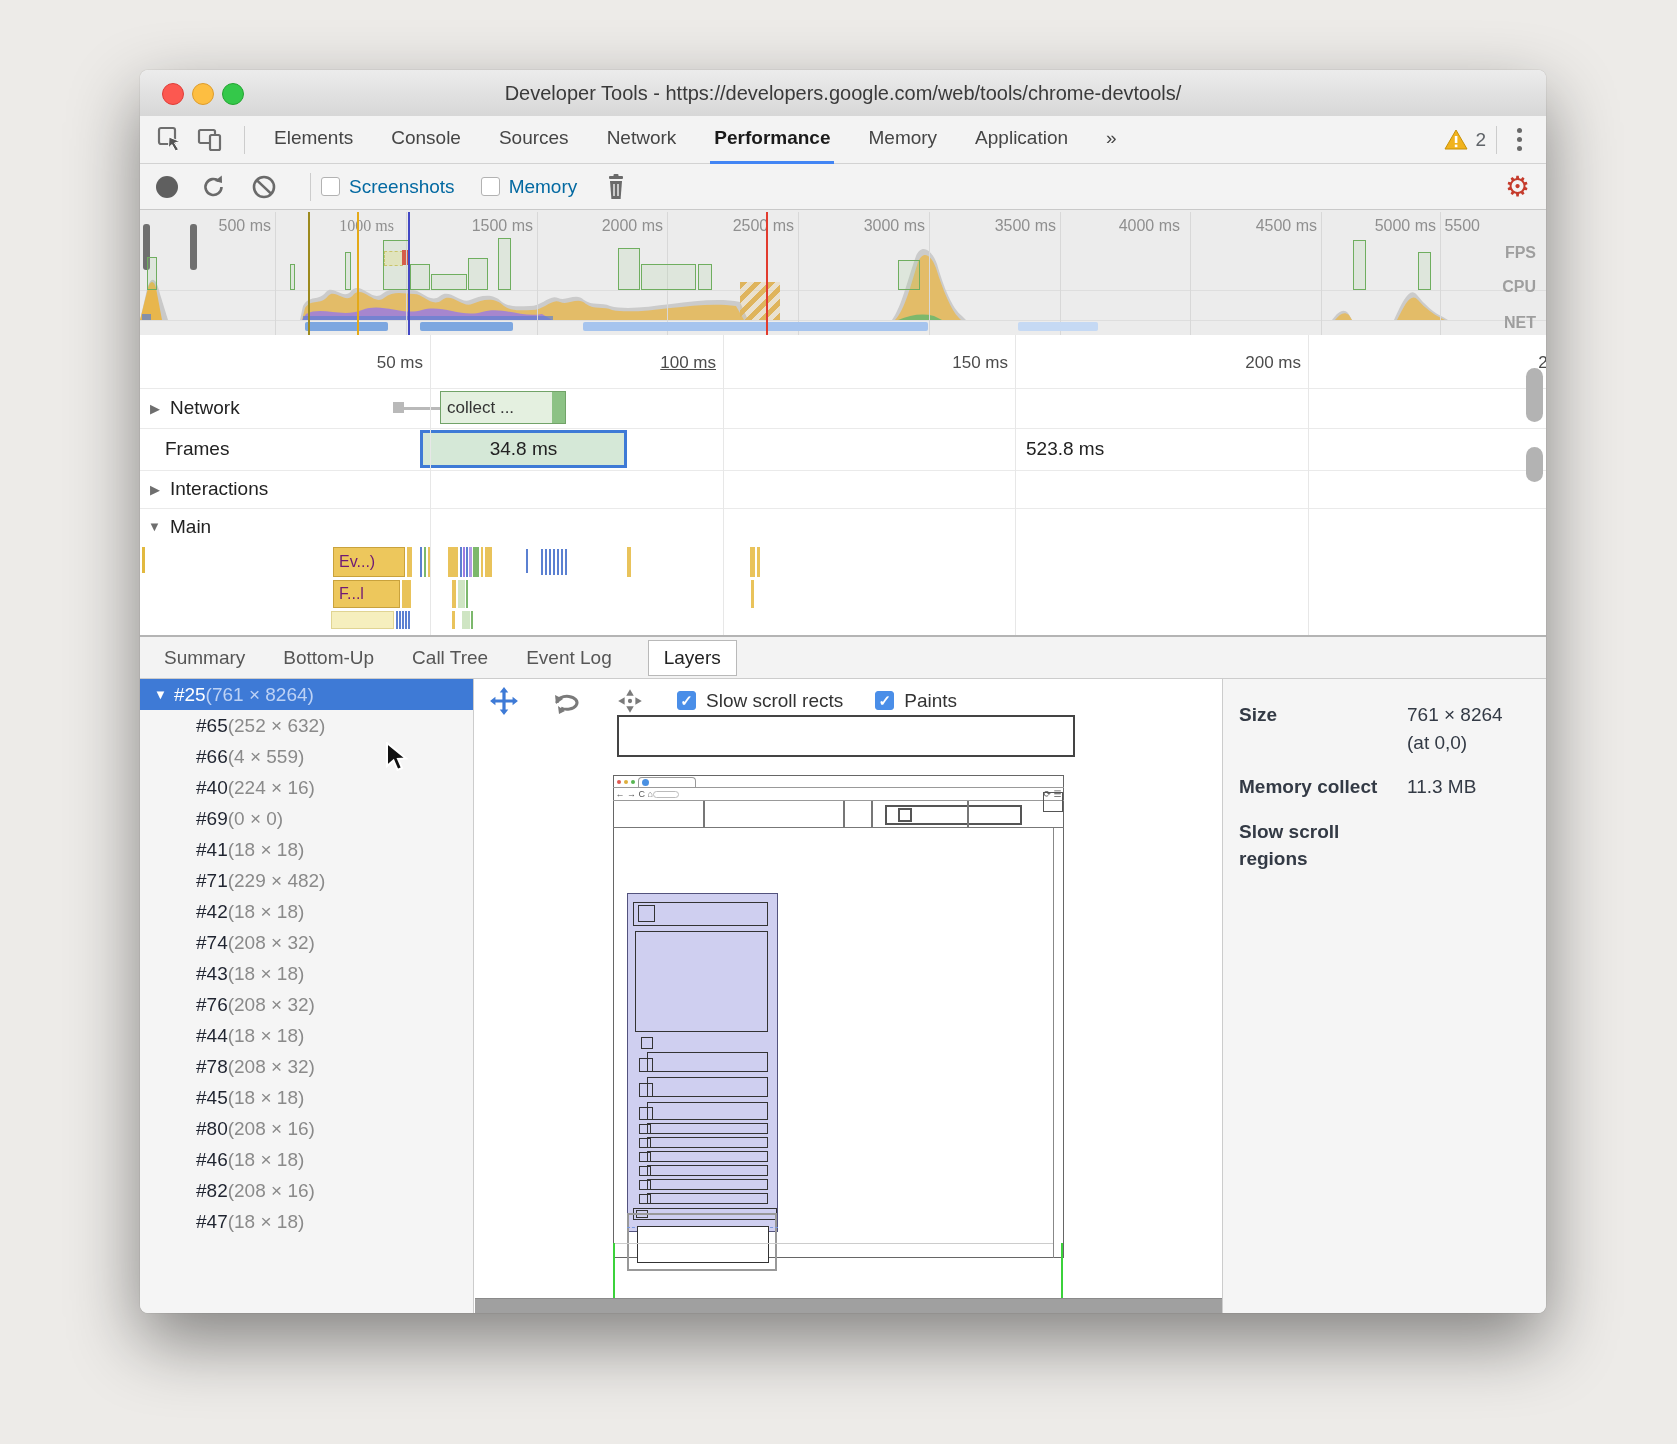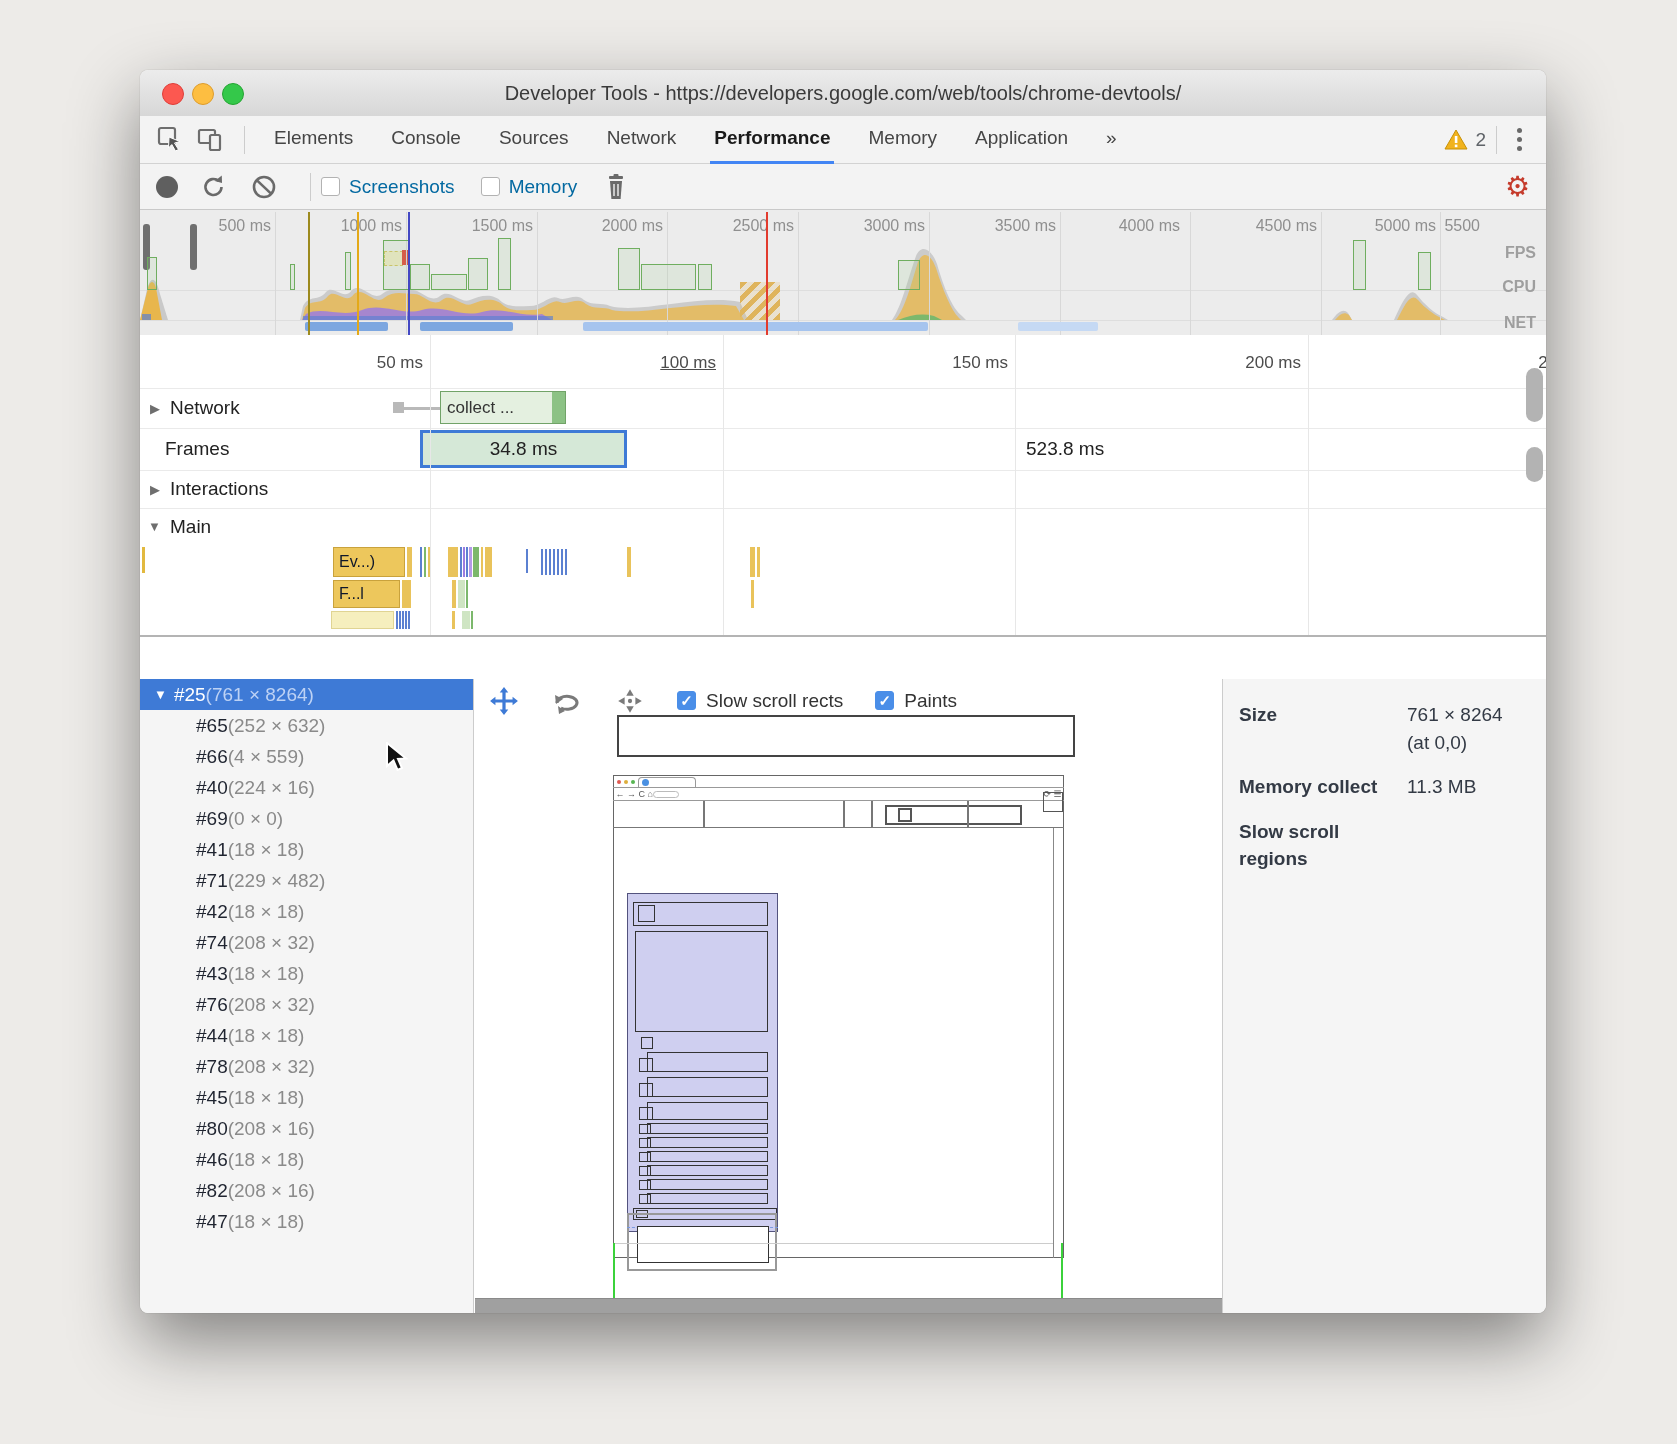--- a/index.html
+++ b/index.html
@@ -65,21 +65,21 @@
   .netbar{position:absolute;left:300px;top:56px;width:126px;height:33px;background:#e4f0e0;
     border:1px solid #71a368;box-sizing:border-box;font-size:17px;color:#333;line-height:31px;
     padding-left:6px;overflow:hidden;white-space:nowrap;}
   .netbar-tail{position:absolute;left:412px;top:57px;width:13px;height:31px;background:#8cc285;}
   .netsq{position:absolute;left:253px;top:67px;width:11px;height:11px;background:#b9b9b9;}
   .netline{position:absolute;left:264px;top:72px;width:36px;height:2.5px;background:#b9b9b9;}
   .frame-sel{position:absolute;left:280px;top:95px;width:207px;height:38px;background:#d5e8d7;
     border:3px solid #3e7ad6;box-sizing:border-box;text-align:center;font-size:19px;color:#222;line-height:32px;}
   .frame-next{position:absolute;left:886px;top:103px;font-size:19px;color:#222;}
   .evbox{position:absolute;background:#edc75c;border:1px solid #c9a23c;box-sizing:border-box;
-    font-size:16px;color:#0f172a;overflow:hidden;white-space:nowrap;padding-left:5px;}
+    font-size:16px;color:#701a75;overflow:hidden;white-space:nowrap;padding-left:5px;}
   .palebar{position:absolute;left:191px;top:276px;width:63px;height:18px;background:#f6efbe;border:1px solid #e0d493;box-sizing:border-box;}
   .mark{position:absolute;}
   .fscroll{position:absolute;left:1386px;width:17px;border-radius:9px;background:#b3b3b3;}
   .panel-divider{position:absolute;left:0;top:565px;width:100%;height:2px;background:#b4b4b4;}
   
   #panel-tabs{position:absolute;left:0;top:567px;width:100%;height:42px;background:#f3f3f3;
     border-bottom:1px solid #ccc;display:flex;align-items:center;padding-left:22px;box-sizing:border-box;}
   #panel-tabs .ptab{font-size:19px;color:#565656;margin-right:34px;padding:6px 2px;}
   #panel-tabs .ptab.active{background:#fff;border:1px solid #b9b9b9;color:#222;padding:6px 15px;margin-right:20px;}
   
@@ -223,21 +223,21 @@
     <div class="frame-ind-red"></div>
     <div class="ov-last">5500</div>
     <div class="lane-label" style="top:34px">FPS</div>
     <div class="lane-label" style="top:68px">CPU</div>
     <div class="lane-label" style="top:104px">NET</div>
     <div class="handle" style="left:3px"></div>
     <div class="handle" style="left:50px"></div>
   <div class="ov-grid" style="left: 135px;"></div>
         <div class="ov-label" style="left: 7px;">500 ms</div>
         <div class="ov-grid" style="left: 266px;"></div>
-        <div class="ov-label" style="left: 138px;">1000 ms</div>
+        <div class="ov-label" style="left: 130px; font-family: Liberation Serif, serif;">1000 ms</div>
         <div class="ov-grid" style="left: 397px;"></div>
         <div class="ov-label" style="left: 269px;">1500 ms</div>
         <div class="ov-grid" style="left: 527px;"></div>
         <div class="ov-label" style="left: 399px;">2000 ms</div>
         <div class="ov-grid" style="left: 658px;"></div>
         <div class="ov-label" style="left: 530px;">2500 ms</div>
         <div class="ov-grid" style="left: 789px;"></div>
         <div class="ov-label" style="left: 661px;">3000 ms</div>
         <div class="ov-grid" style="left: 920px;"></div>
         <div class="ov-label" style="left: 792px;">3500 ms</div>
@@ -341,20 +341,27 @@
         <div class="mark" style="left: 265px; top: 276px; width: 2px; height: 18px; background: rgb(91, 128, 209);"></div>
         <div class="mark" style="left: 268px; top: 276px; width: 2px; height: 18px; background: rgb(91, 128, 209);"></div>
         <div class="mark" style="left: 312px; top: 276px; width: 3px; height: 18px; background: rgb(233, 195, 91);"></div>
         <div class="mark" style="left: 322px; top: 276px; width: 8px; height: 18px; background: rgb(207, 229, 195);"></div>
         <div class="mark" style="left: 331px; top: 276px; width: 2px; height: 18px; background: rgb(124, 184, 108);"></div>
         <div class="fscroll" style="top:33px;height:54px"></div>
         <div class="fscroll" style="top:112px;height:35px"></div>
       </div>
   <div class="panel-divider"></div>
 
+  <div id="panel-tabs">
+        <div class="ptab">Summary</div>
+        <div class="ptab">Bottom-Up</div>
+        <div class="ptab">Call Tree</div>
+        <div class="ptab">Event Log</div>
+        <div class="ptab active">Layers</div>
+      </div>
 
   <div class="tree" id="layer-tree">
         <div class="trow root sel">
           <span class="arrow">▼</span>
           <span class="lid">#25</span>
           <span class="ldims">(761 × 8264)</span>
         </div>
         <div class="trow">
           <span class="lid">#65</span>
           <span class="ldims">(252 × 632)</span>

